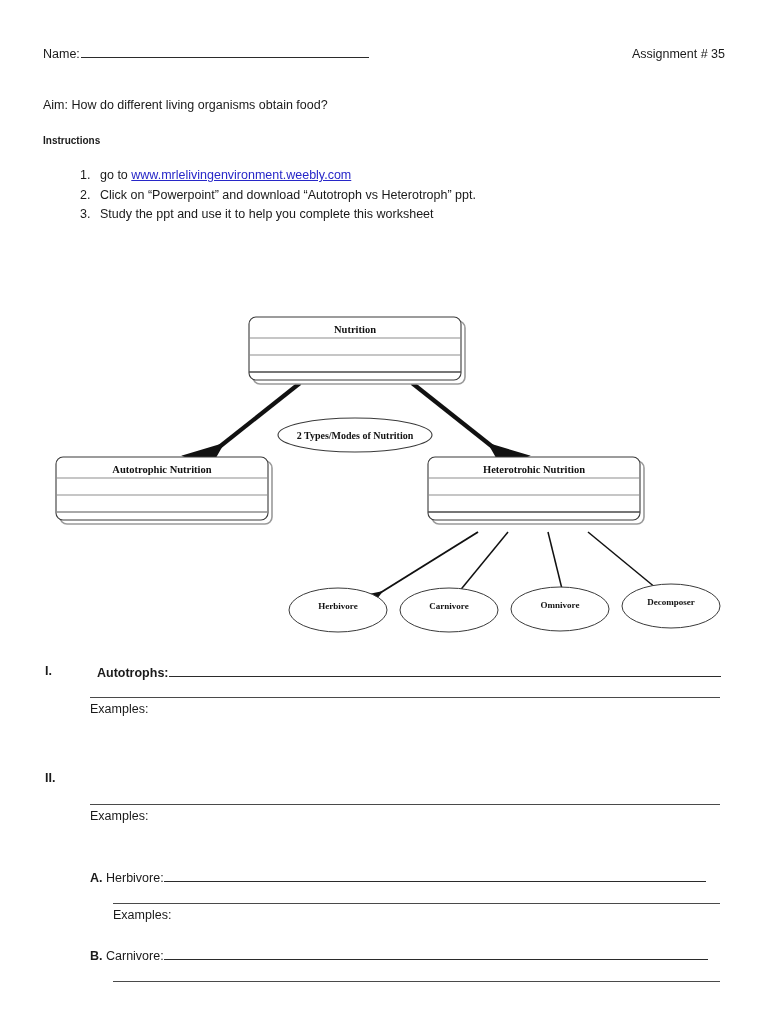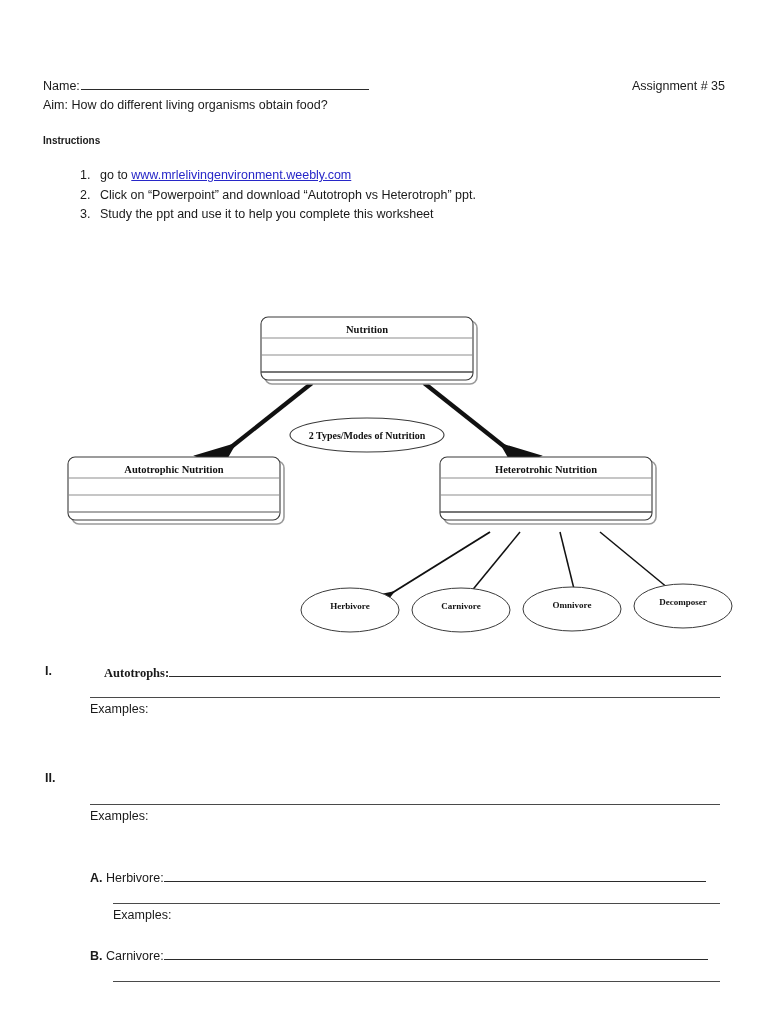--- a/index.html
+++ b/index.html
@@ -17,21 +17,21 @@
     width: 768px;
     height: 1024px;
     background: #ffffff;
     overflow: hidden;
   }
 
   
   .hdr-row {
     position: absolute;
     left: 43px;
-    top: 78px;
+    top: 46px;
     width: 682px;
     display: flex;
     justify-content: space-between;
     align-items: baseline;
     font-size: 12.5px;
   }
   .name-group { display: flex; align-items: baseline; white-space: nowrap; }
   .name-label { font-size: 12.5px; }
   .name-rule {
     display: inline-block;
@@ -72,21 +72,21 @@
     line-height: 17px;
   }
   a.weblink {
     color: #2727c8;
     text-decoration: underline;
   }
 
   
   #diagram {
     position: absolute;
-    left: 12px;
+    left: 0;
     top: 296px;
     width: 712px;
     height: 350px;
   }
   #diagram svg { display: block; }
 
   
   .qrow {
     position: absolute;
     font-size: 12.5px;
@@ -224,21 +224,21 @@
         <text x="560" y="312" text-anchor="middle" font-family="'Liberation Serif', serif" font-size="9" font-weight="bold" fill="#111111">Omnivore</text>
       </g>
       <g>
         <ellipse cx="671" cy="310" rx="49" ry="22" fill="#ffffff" stroke="#3a3a3a" stroke-width="1"></ellipse>
         <text x="671" y="309" text-anchor="middle" font-family="'Liberation Serif', serif" font-size="9" font-weight="bold" fill="#111111">Decomposer</text>
       </g>
     </svg>
   </div>
 
   <div class="roman" style="left:45px; top:664px;">I.</div>
-  <div class="qrow" style="left:104px; top:664px;font-family:Liberation Serif, serif;">
+  <div class="qrow" style="left:97px; top:664px;">
     <span class="qlabel">Autotrophs:</span><span class="line-fill" style="width:552px;"></span>
   </div>
   <div class="full-rule" style="left:90px; top:697px; width:630px;"></div>
   <div class="examples" style="left:90px; top:702px;">Examples:</div>
 
   <div class="roman" style="left:45px; top:771px;">II.</div>
   <div class="full-rule" style="left:90px; top:804px; width:630px;"></div>
   <div class="examples" style="left:90px; top:809px;">Examples:</div>
 
   <div class="qrow" style="left:90px; top:869px;">

